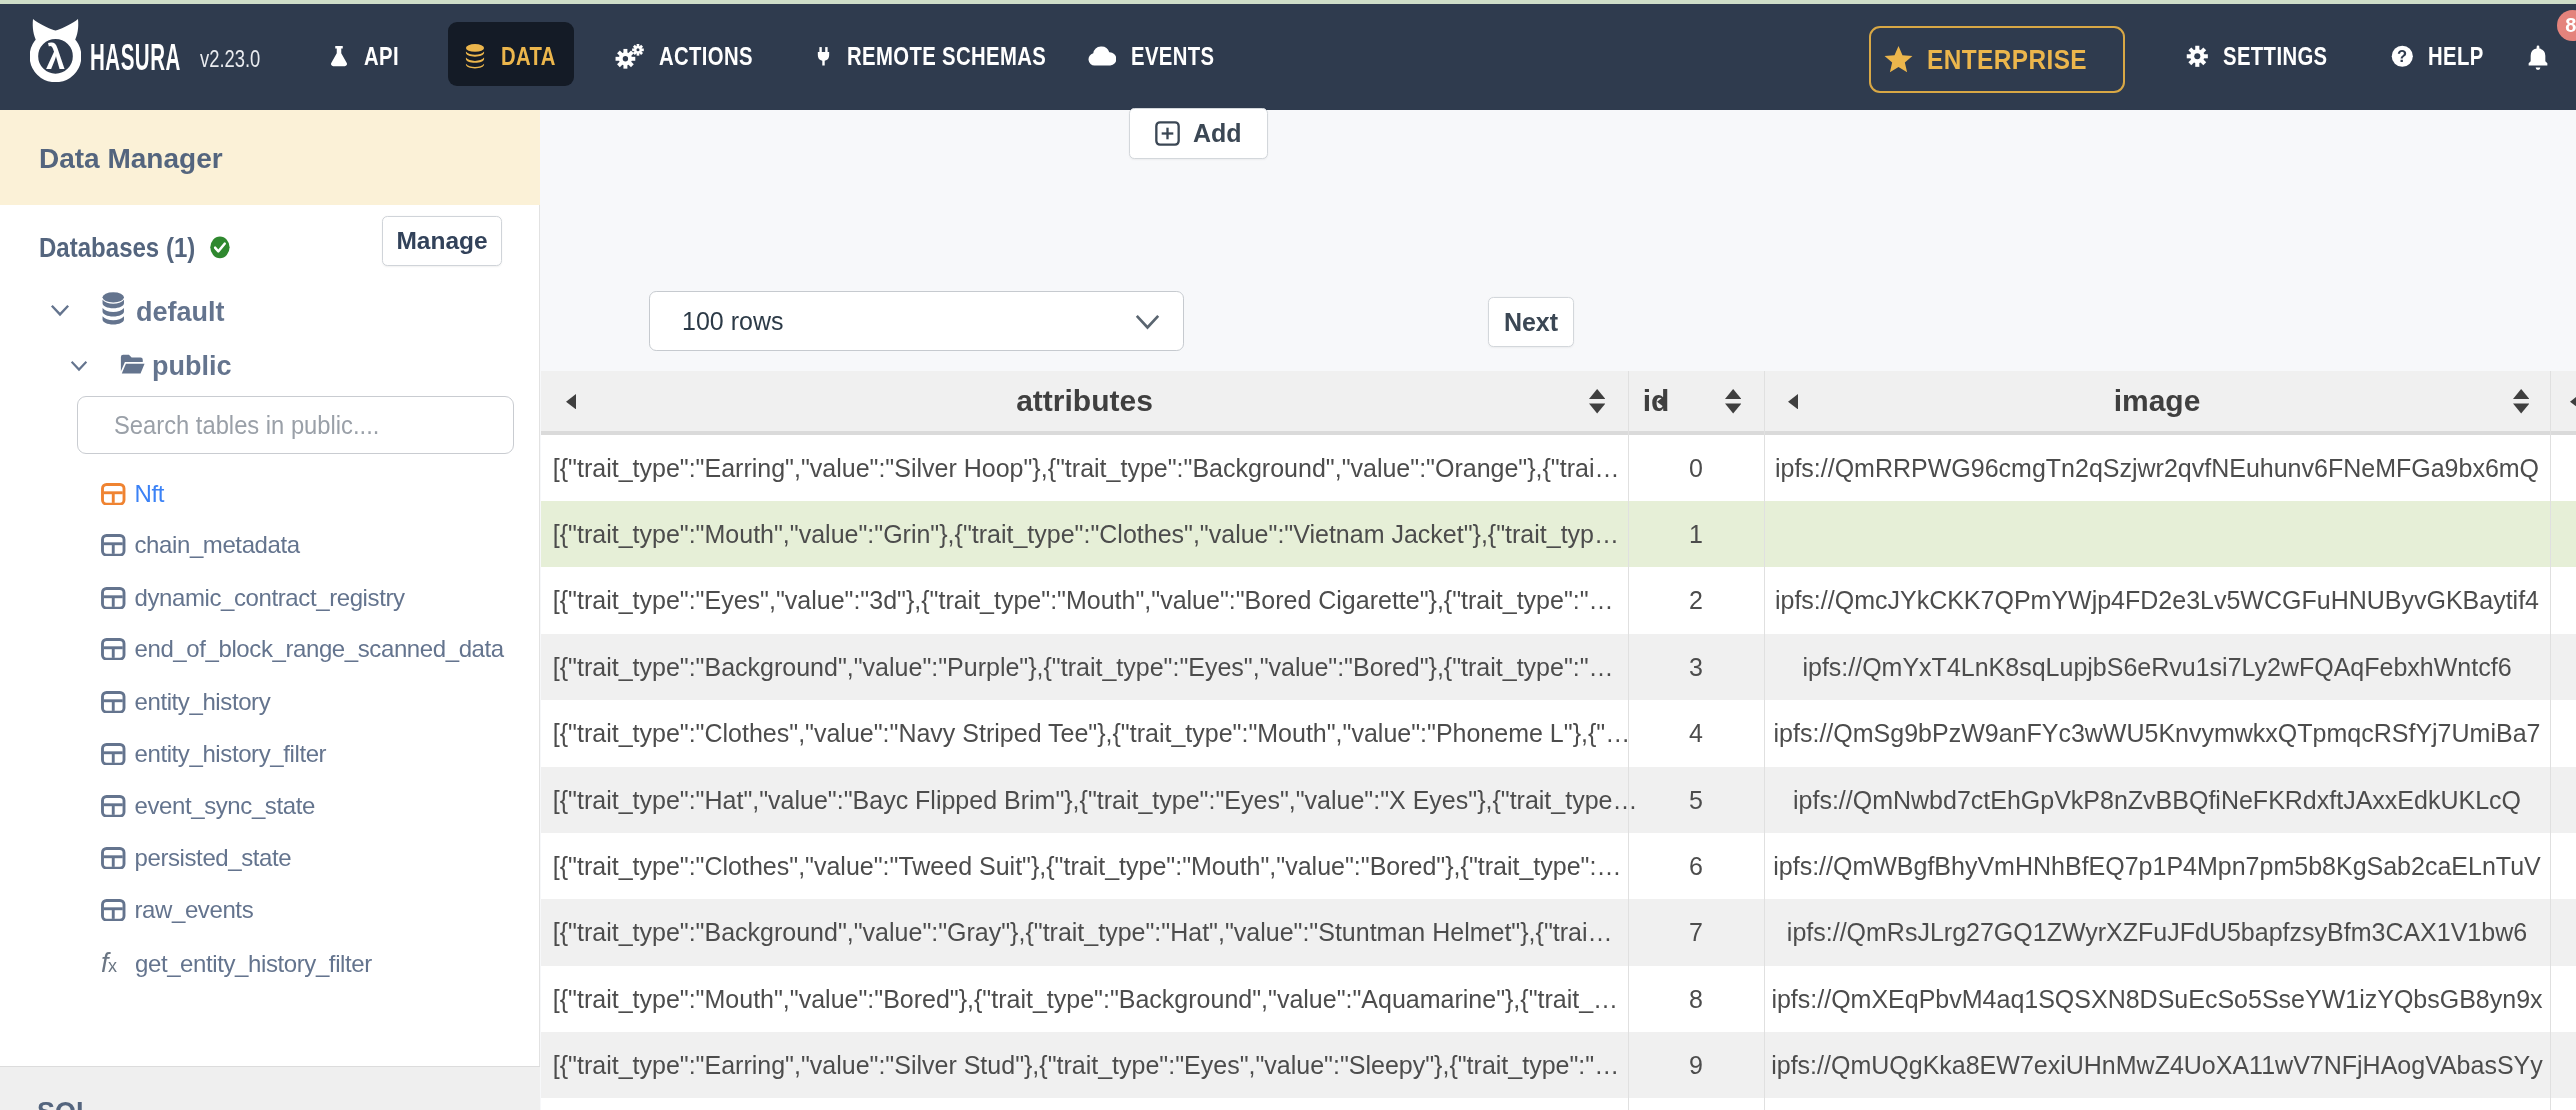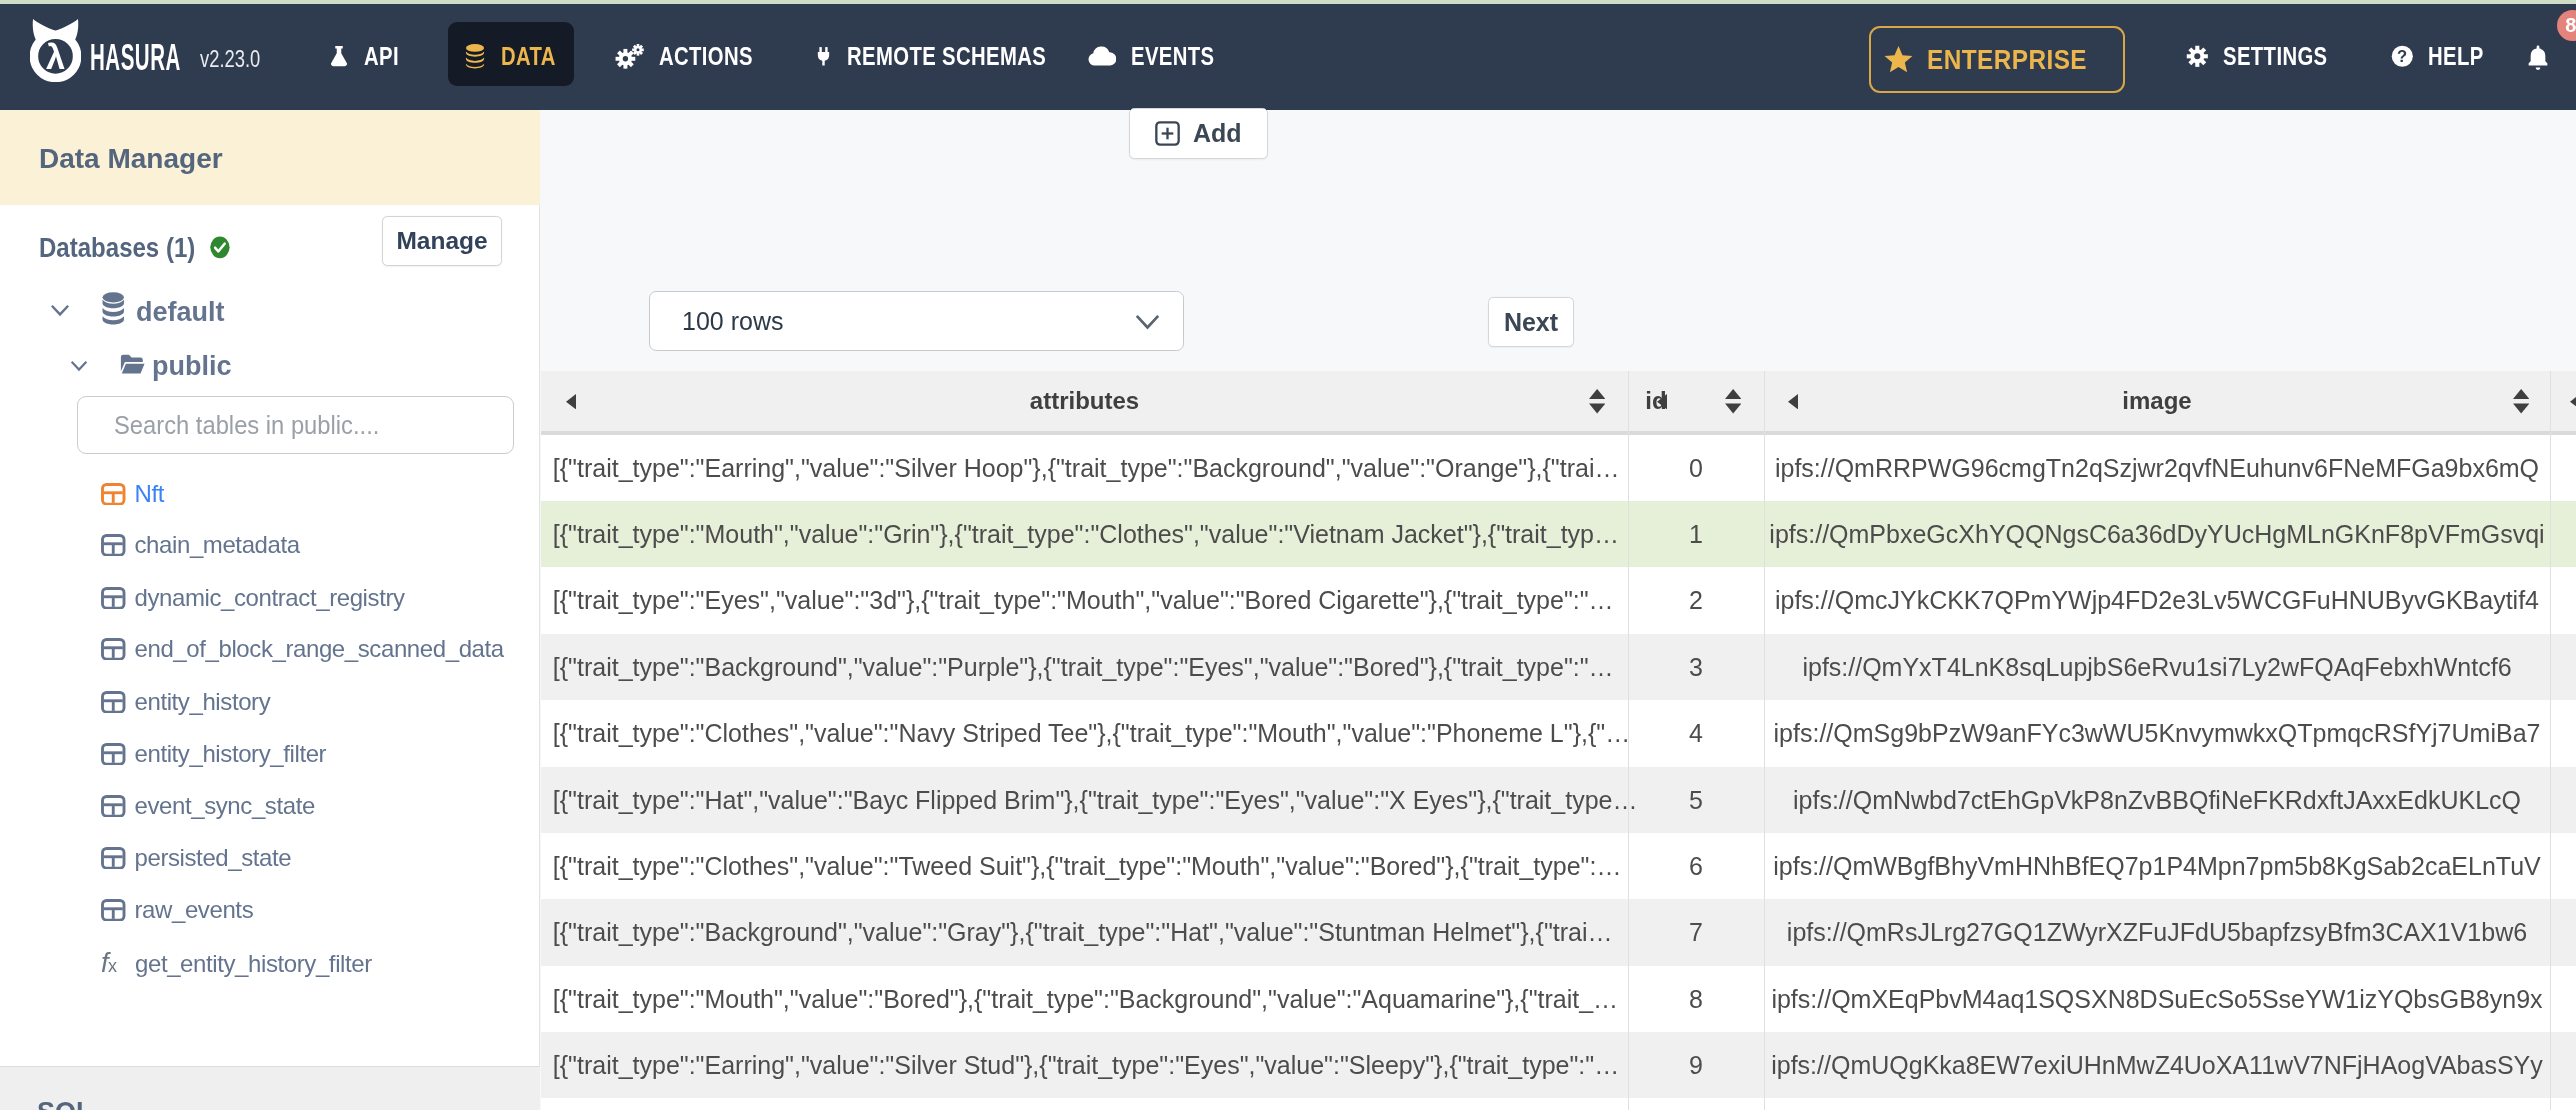--- a/index.html
+++ b/index.html
@@ -32,21 +32,21 @@
 #sqlbar div { position:absolute; left:37px; top:30px; font-size:27px; font-weight:bold; color:#54657e; }
 
 
 #main { left:541px; top:110px; width:2035px; height:1001px; }
 #addbtn { left:588px; top:-1.8px; width:139px; height:51px; background:#fff; border:0.9px solid #d3d7db; border-radius:5.4px; box-shadow:0 0.9px 1.8px rgba(0,0,0,.05); display:flex; align-items:center; justify-content:center; font-size:25px; font-weight:bold; color:#3b4754; }
 #rowsel { left:108px; top:181px; width:535px; height:60px; background:#fff; border:0.9px solid #c6cacf; border-radius:7.2px; display:flex; align-items:center; font-size:25px; color:#2c3a47; }
 #nextbtn { left:947px; top:187px; width:86px; height:50px; background:#fff; border:0.9px solid #d3d7db; border-radius:5.4px; box-shadow:0 0.9px 1.8px rgba(0,0,0,.05); display:flex; align-items:center; justify-content:center; font-size:25px; font-weight:bold; color:#3b4754; }
 
 
 #thead { left:0px; top:261px; width:2035px; height:64px; background:#f0f0f0; border-bottom:4.5px solid #dadada; }
-.hcell { position:absolute; top:0; height:60px; display:flex; align-items:center; justify-content:center; font-size:24px; font-weight:bold; color:#3f3f3f; }
+.hcell { position:absolute; top:0; height:60px; display:flex; align-items:center; justify-content:center; font-size:30px; font-weight:bold; color:#3f3f3f; }
 .rows { position:absolute; left:0; top:325px; width:2035px; }
 .trow { position:absolute; left:0; width:2035px; height:67px; }
 .attr { position:absolute; left:11.8px; top:0; height:100%; display:flex; align-items:center; font-size:25px; color:#4c4c4c; white-space:pre; }
 .idc  { position:absolute; left:1087px; width:136px; height:100%; display:flex; align-items:center; justify-content:center; font-size:25px; color:#4c4c4c; }
 .img  { position:absolute; left:1223px; width:786px; height:100%; display:flex; align-items:center; justify-content:center; font-size:25px; color:#4c4c4c; white-space:pre; }
 .vline { position:absolute; top:261px; width:0.9px; height:740px; background:#e0e0e0; }
 </style>
 </head>
 <body>
 <div id="topstrip" class="abs"></div>
@@ -297,21 +297,20 @@
 
   <div class="rows">
     <div class="trow" style="top:0px;background:#fff">
       <div class="attr">[{"trait_type":"Earring","value":"Silver Hoop"},{"trait_type":"Background","value":"Orange"},{"trai…</div>
       <div class="idc">0</div>
         <div class="img">ipfs://QmRRPWG96cmgTn2qSzjwr2qvfNEuhunv6FNeMFGa9bx6mQ</div>
     </div>
     <div class="trow" style="top:66px;background:#e6efd7">
       <div class="attr">[{"trait_type":"Mouth","value":"Grin"},{"trait_type":"Clothes","value":"Vietnam Jacket"},{"trait_typ…</div>
       <div class="idc">1</div>
-        <div class="img">ipfs://QmPbxeGcXhYQQNgsC6a36dDyYUcHgMLnGKnF8pVFmGsvqi</div>
     </div>
     <div class="trow" style="top:132px;background:#fff">
       <div class="attr">[{"trait_type":"Eyes","value":"3d"},{"trait_type":"Mouth","value":"Bored Cigarette"},{"trait_type":"…</div>
       <div class="idc">2</div>
         <div class="img">ipfs://QmcJYkCKK7QPmYWjp4FD2e3Lv5WCGFuHNUByvGKBaytif4</div>
     </div>
     <div class="trow" style="top:199px;background:#f0f0f0">
       <div class="attr">[{"trait_type":"Background","value":"Purple"},{"trait_type":"Eyes","value":"Bored"},{"trait_type":"…</div>
       <div class="idc">3</div>
         <div class="img">ipfs://QmYxT4LnK8sqLupjbS6eRvu1si7Ly2wFQAqFebxhWntcf6</div>

